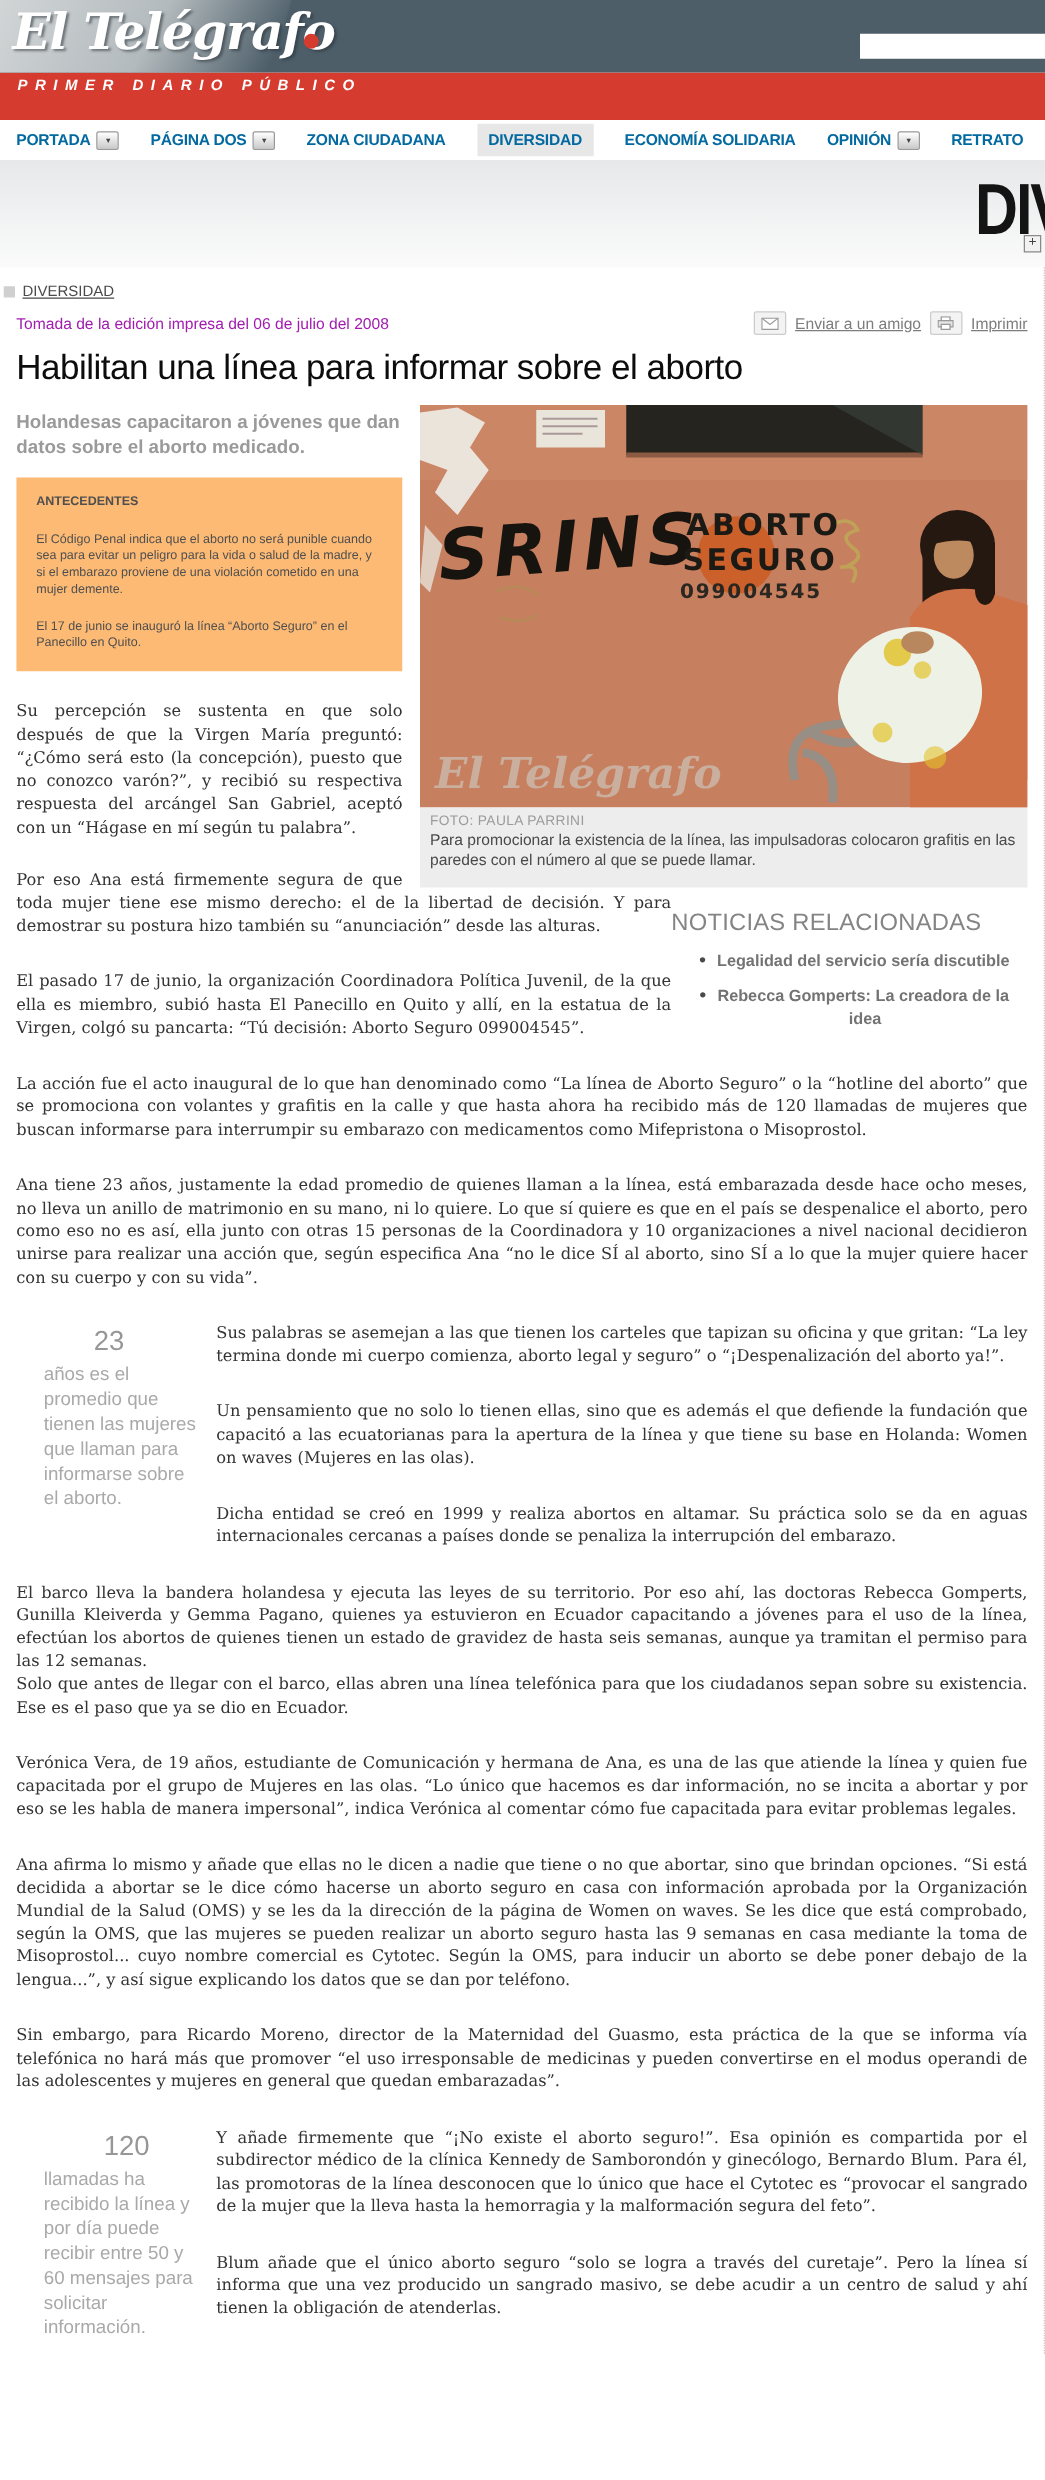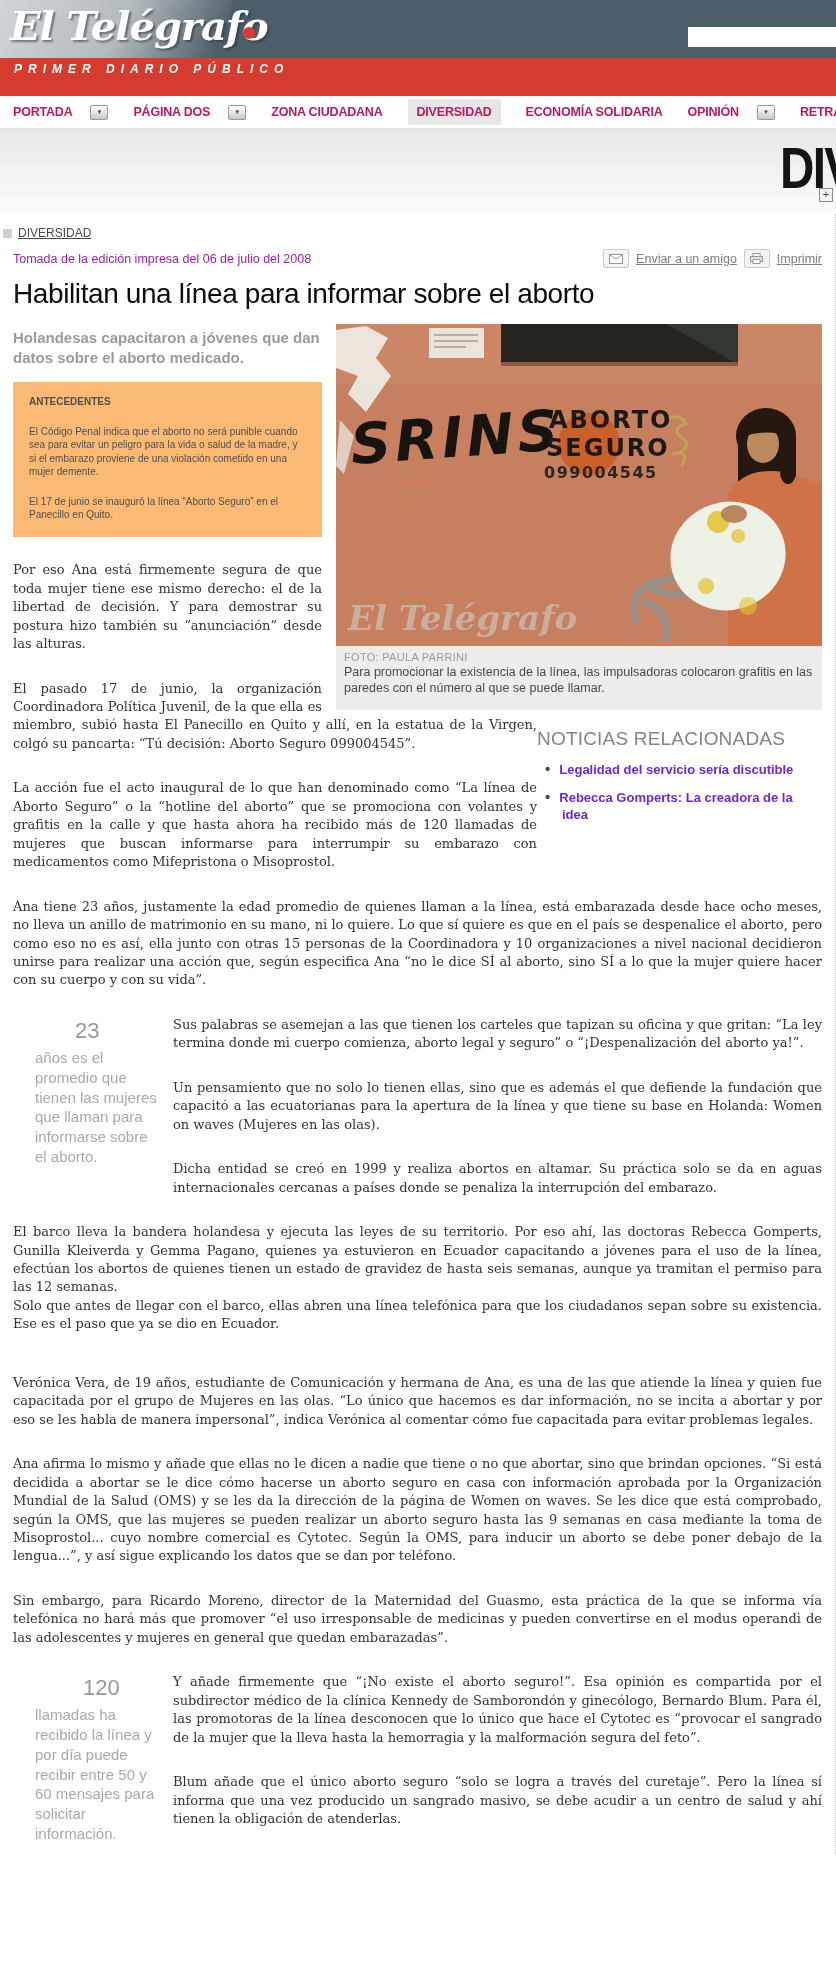--- a/index.html
+++ b/index.html
@@ -15,22 +15,22 @@
         text-shadow:2px 2px 2px rgba(40,50,56,.55);letter-spacing:-1px;}
   .logo-dot{position:absolute;left:243px;top:27px;width:12px;height:12px;border-radius:50%;
             background:#d63b2f;}
   .search{position:absolute;right:0;top:27px;width:138px;height:20px;border:0;background:#fff;
           font:12px "Liberation Sans",sans-serif;padding:0 5px;}
   .tagline-bar{height:38px;background:#d63b2f;line-height:20px;padding-left:14px;}
   .tagline-bar span{color:#fff;font-style:italic;font-weight:bold;font-size:12px;letter-spacing:6px;}
   
   .nav{height:32px;background:#fff;display:flex;align-items:center;gap:25px;
        padding-left:13px;white-space:nowrap;overflow:hidden;}
-  .nav a{color:#be185d;font-size:12.5px;font-weight:bold;text-decoration:none;
-         letter-spacing:-.2px;display:inline-flex;align-items:center;gap:18px;flex:0 0 auto;}
+  .nav a{color:#0369a1;font-size:12.5px;font-weight:bold;text-decoration:none;
+         letter-spacing:-.2px;display:inline-flex;align-items:center;gap:5px;flex:0 0 auto;}
   .nav a.active span{background:#e7e7e7;padding:6px 9px;}
   .drop{display:inline-block;width:16px;height:13px;border:1px solid #999;border-radius:2px;
         background:linear-gradient(#fff,#c9c9c9);text-align:center;}
   .drop::after{content:"▼";font-size:6px;color:#444;position:relative;top:-3px;}
   
   .band{position:relative;height:86px;background:linear-gradient(#e6e8e9,#fbfbfb);overflow:hidden;}
   .band-big{position:absolute;left:780px;top:6px;font-size:58px;font-weight:bold;color:#141414;
             font-family:"Liberation Sans",sans-serif;transform:scaleX(.82);transform-origin:left;
             letter-spacing:-2px;white-space:nowrap;}
   .plus-ico{position:absolute;right:3px;bottom:12px;width:12px;height:12px;border:1px solid #8a8a8a;
@@ -52,34 +52,34 @@
   .article{font-size:13px;}
   .photo-float{float:right;width:486px;margin-left:14px;}
   .photo-svg{display:block;width:486px;height:322px;}
   .caption{background:#ededed;padding:3px 8px 13px;}
   .credit{color:#9b9b9b;font-size:11px;letter-spacing:.3px;margin:2px 0 1px;}
   .caption-text{color:#4a4a4a;font-size:12.5px;line-height:1.3;}
   .related{float:right;clear:right;width:285px;margin:18px 0 10px;}
   .related h2{font-size:19px;font-weight:400;color:#848484;margin:0 0 10px;text-align:left;
               letter-spacing:.2px;}
   .related ul{list-style:none;margin:0;padding:0 0 0 8px;}
-  .related li{padding-left:17px;text-indent:-17px;font-weight:bold;color:#6d28d9;
-              font-size:13px;line-height:1.25;margin-bottom:10px;}
+  .related li{padding-left:17px;text-indent:-17px;font-weight:bold;color:#737373;
+              font-size:13px;line-height:1.25;margin-bottom:10px;text-align:center;}
   .related li::before{content:"•";color:#4a4a4a;margin-right:9px;font-size:15px;}
   .left-col{overflow:hidden;}
   .intro{color:#9a9a9a;font-weight:bold;font-size:15px;line-height:1.3;margin:4px 0 0;}
   .ante{background:#fdba74;margin-top:15px;padding:13px 16px 16px;color:#4f4f4f;
         font-size:10px;line-height:1.32;}
   .ante .t{font-weight:bold;margin:0;}
   .ante p{margin:0;}
   .ante p + p{margin-top:17px;}
   p.body{font-family:"DejaVu Serif",serif;font-size:13px;line-height:1.42;color:#333;
          text-align:justify;margin:0 0 26px;}
   .left-col p.body{margin:24px 0 0;}
-  .group{clear:left;margin:0 0 40px;}
+  .group{clear:left;margin:0 0 26px;}
   .group p.body{margin:0;}
   .pull{float:left;width:160px;min-height:198px;padding:2px 10px 0 22px;box-sizing:border-box;}
   .pull .num{font-size:22px;color:#979797;margin:0 0 4px 40px;}
   .pull .txt{font-size:15px;color:#a9a9a9;line-height:1.32;}
   .pull2{min-height:175px;}
 </style>
 </head>
 <body>
 
 <div class="masthead">
@@ -222,20 +222,21 @@
       </ul>
     </div>
 
     <div class="left-col">
       <p class="intro">Holandesas capacitaron a jóvenes que dan datos sobre el aborto medicado.</p>
       <div class="ante">
         <p class="t">ANTECEDENTES</p>
         <p>El Código Penal indica que el aborto no será punible cuando sea para evitar un peligro para la vida o salud de la madre, y si el embarazo proviene de una violación cometido en una mujer demente.</p>
         <p>El 17 de junio se inauguró  la línea “Aborto Seguro” en el Panecillo en Quito.</p>
       </div>
+      <p class="body">Su percepción se sustenta en que solo después de que la Virgen María preguntó: “¿Cómo será esto (la concepción), puesto que no conozco varón?”, y recibió su respectiva respuesta del arcángel San Gabriel, aceptó con un “Hágase en mí según tu palabra”.</p>
     </div>
 
     <p class="body" style="margin-top:24px">Por eso Ana está firmemente segura de que toda mujer tiene ese mismo derecho: el de la libertad de decisión. Y para demostrar su postura hizo también su “anunciación” desde las alturas.</p>
     <p class="body">El  pasado 17 de junio, la organización Coordinadora Política Juvenil, de la que ella es miembro, subió hasta El Panecillo en Quito y allí, en la estatua de la Virgen, colgó su pancarta: “Tú decisión: Aborto Seguro 099004545”.</p>
     <p class="body">La acción fue el acto inaugural de lo que han denominado como “La línea de Aborto Seguro” o la  “hotline del aborto” que se promociona con volantes y grafitis en la calle y que hasta ahora ha recibido más de 120 llamadas de mujeres que buscan informarse para interrumpir su embarazo con medicamentos como Mifepristona o Misoprostol.</p>
     <p class="body">Ana tiene 23 años, justamente la edad promedio de quienes llaman a la línea, está embarazada desde hace ocho meses, no lleva un anillo de matrimonio en su mano, ni lo quiere. Lo que sí quiere es que en el país se despenalice el aborto, pero como eso no es así, ella junto con otras 15 personas de la Coordinadora y 10 organizaciones a nivel nacional decidieron unirse para realizar una acción que, según especifica Ana “no le dice SÍ al aborto, sino SÍ a lo que la mujer quiere hacer con su cuerpo y con su vida”.</p>
 
     <div class="pull">
       <div class="num">23</div>
       <div class="txt">años es el promedio que tienen las mujeres que llaman para informarse sobre el aborto.</div>

